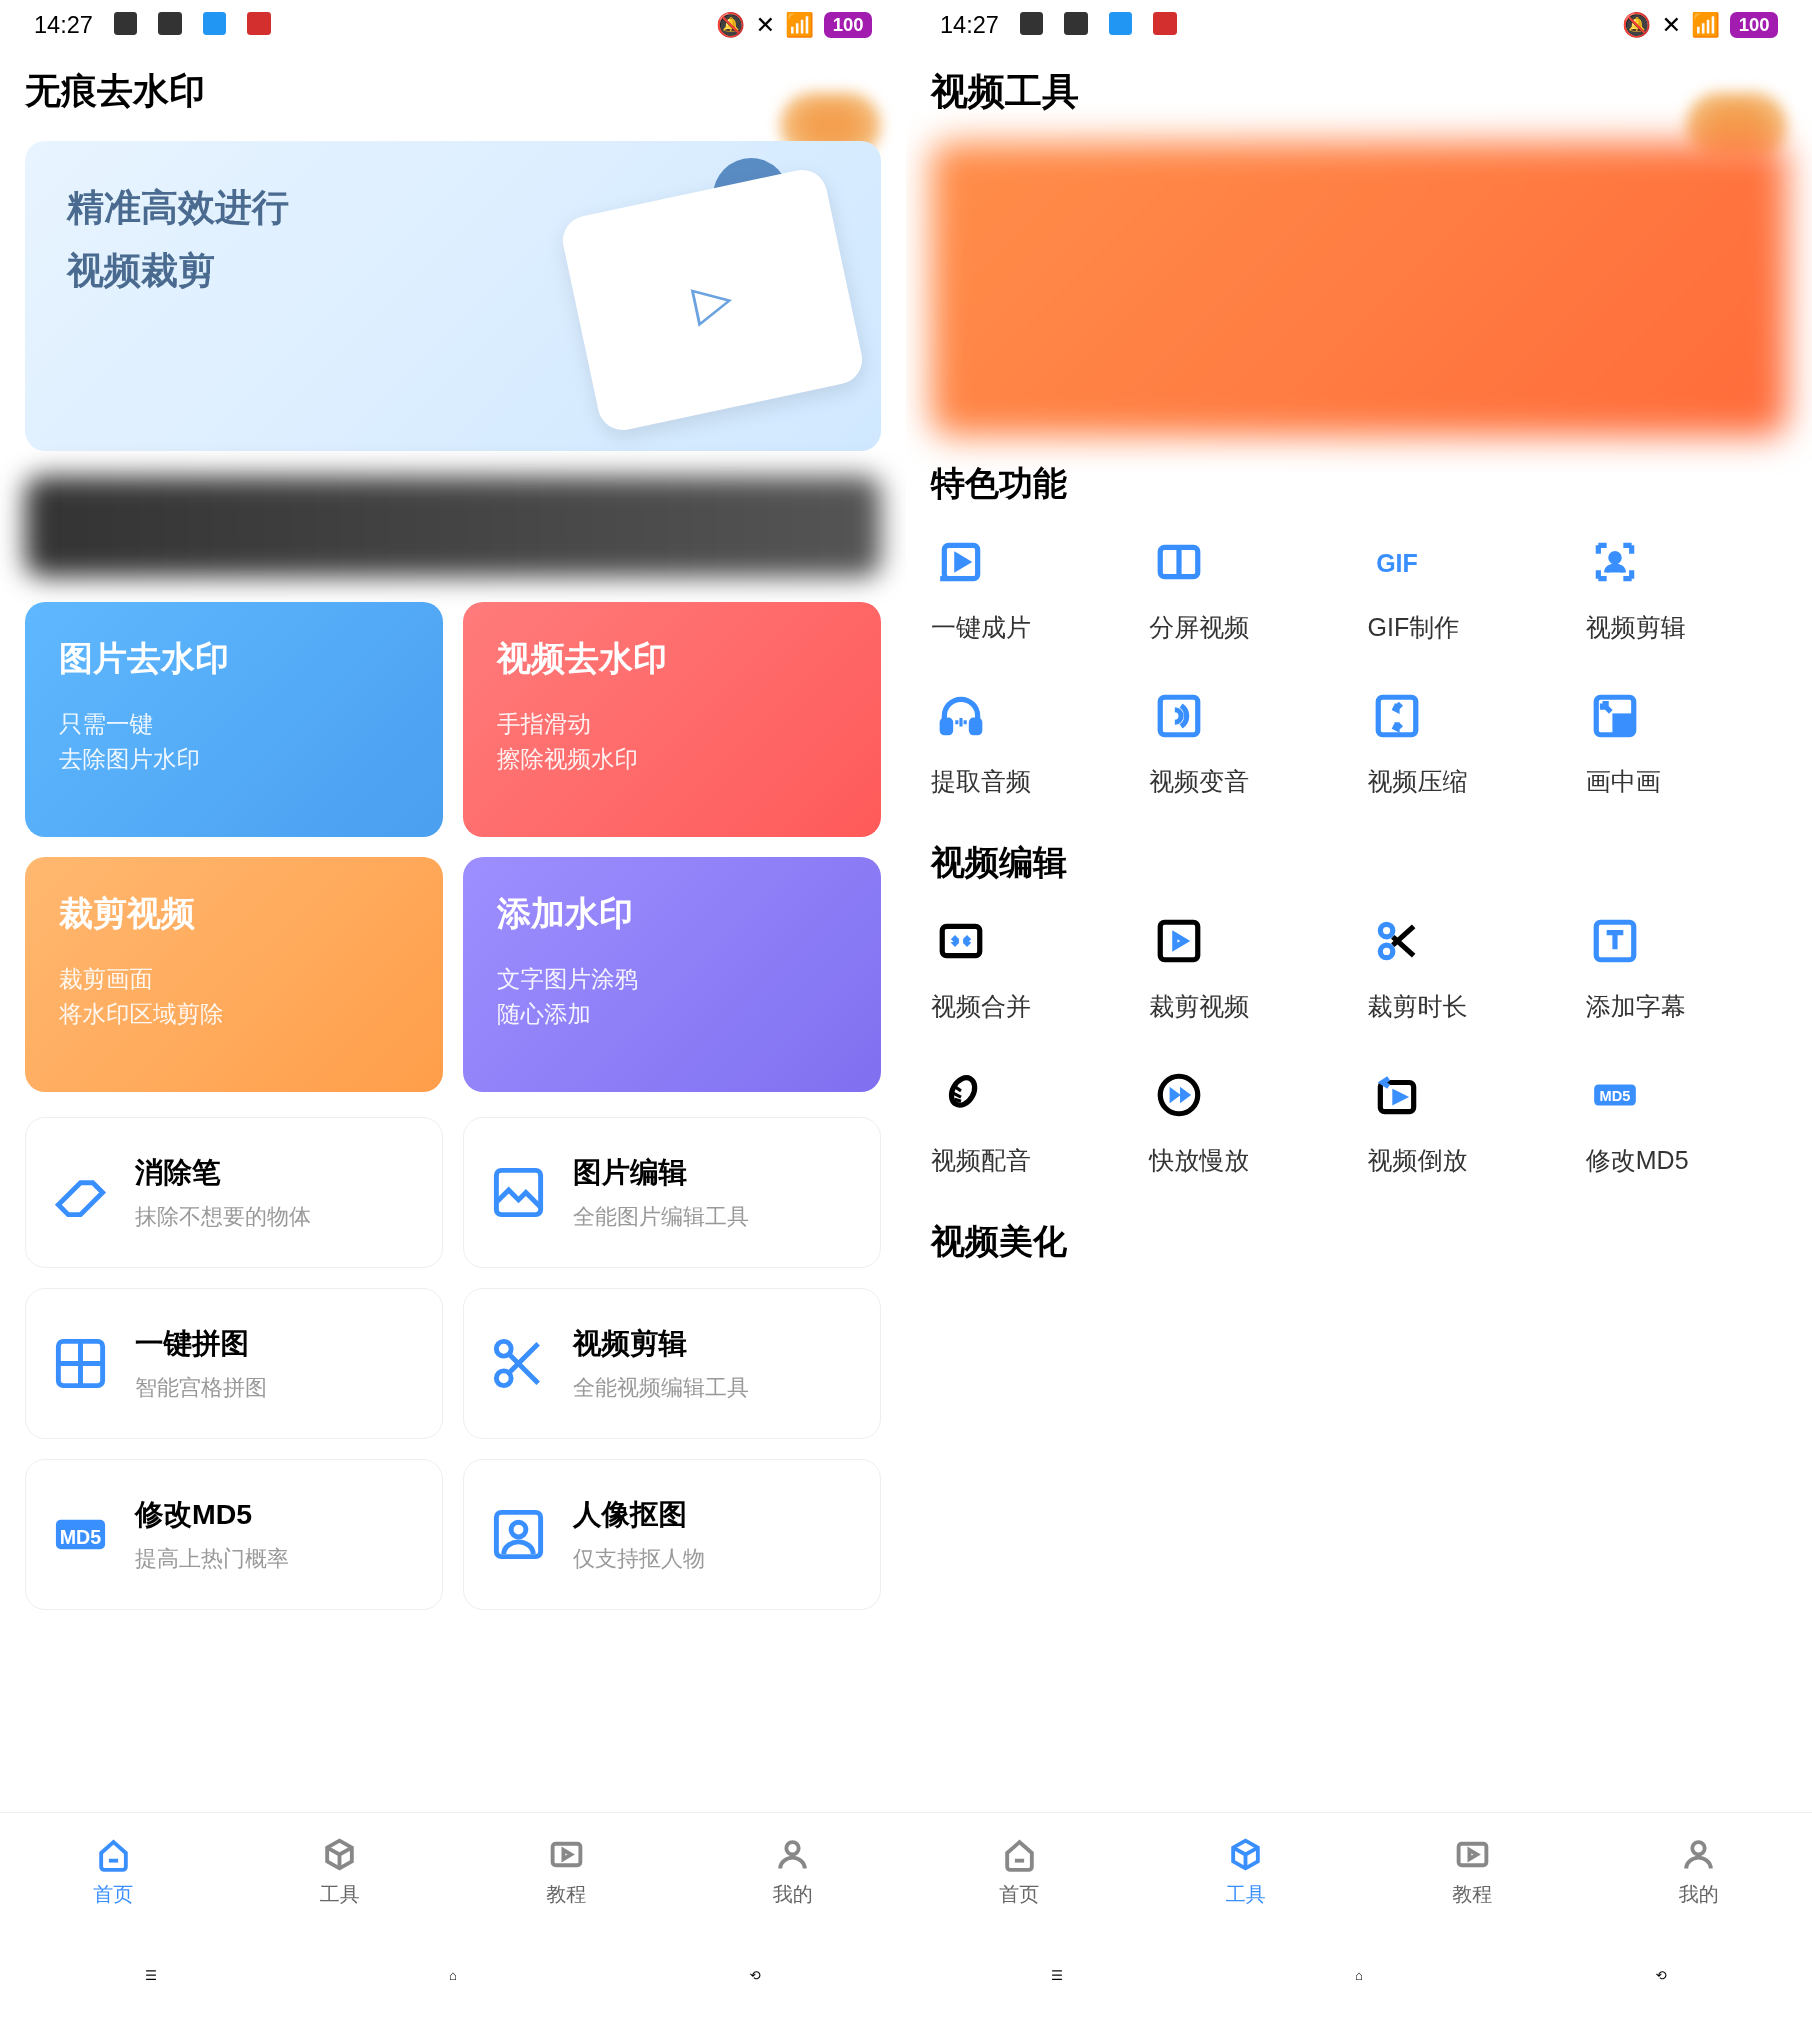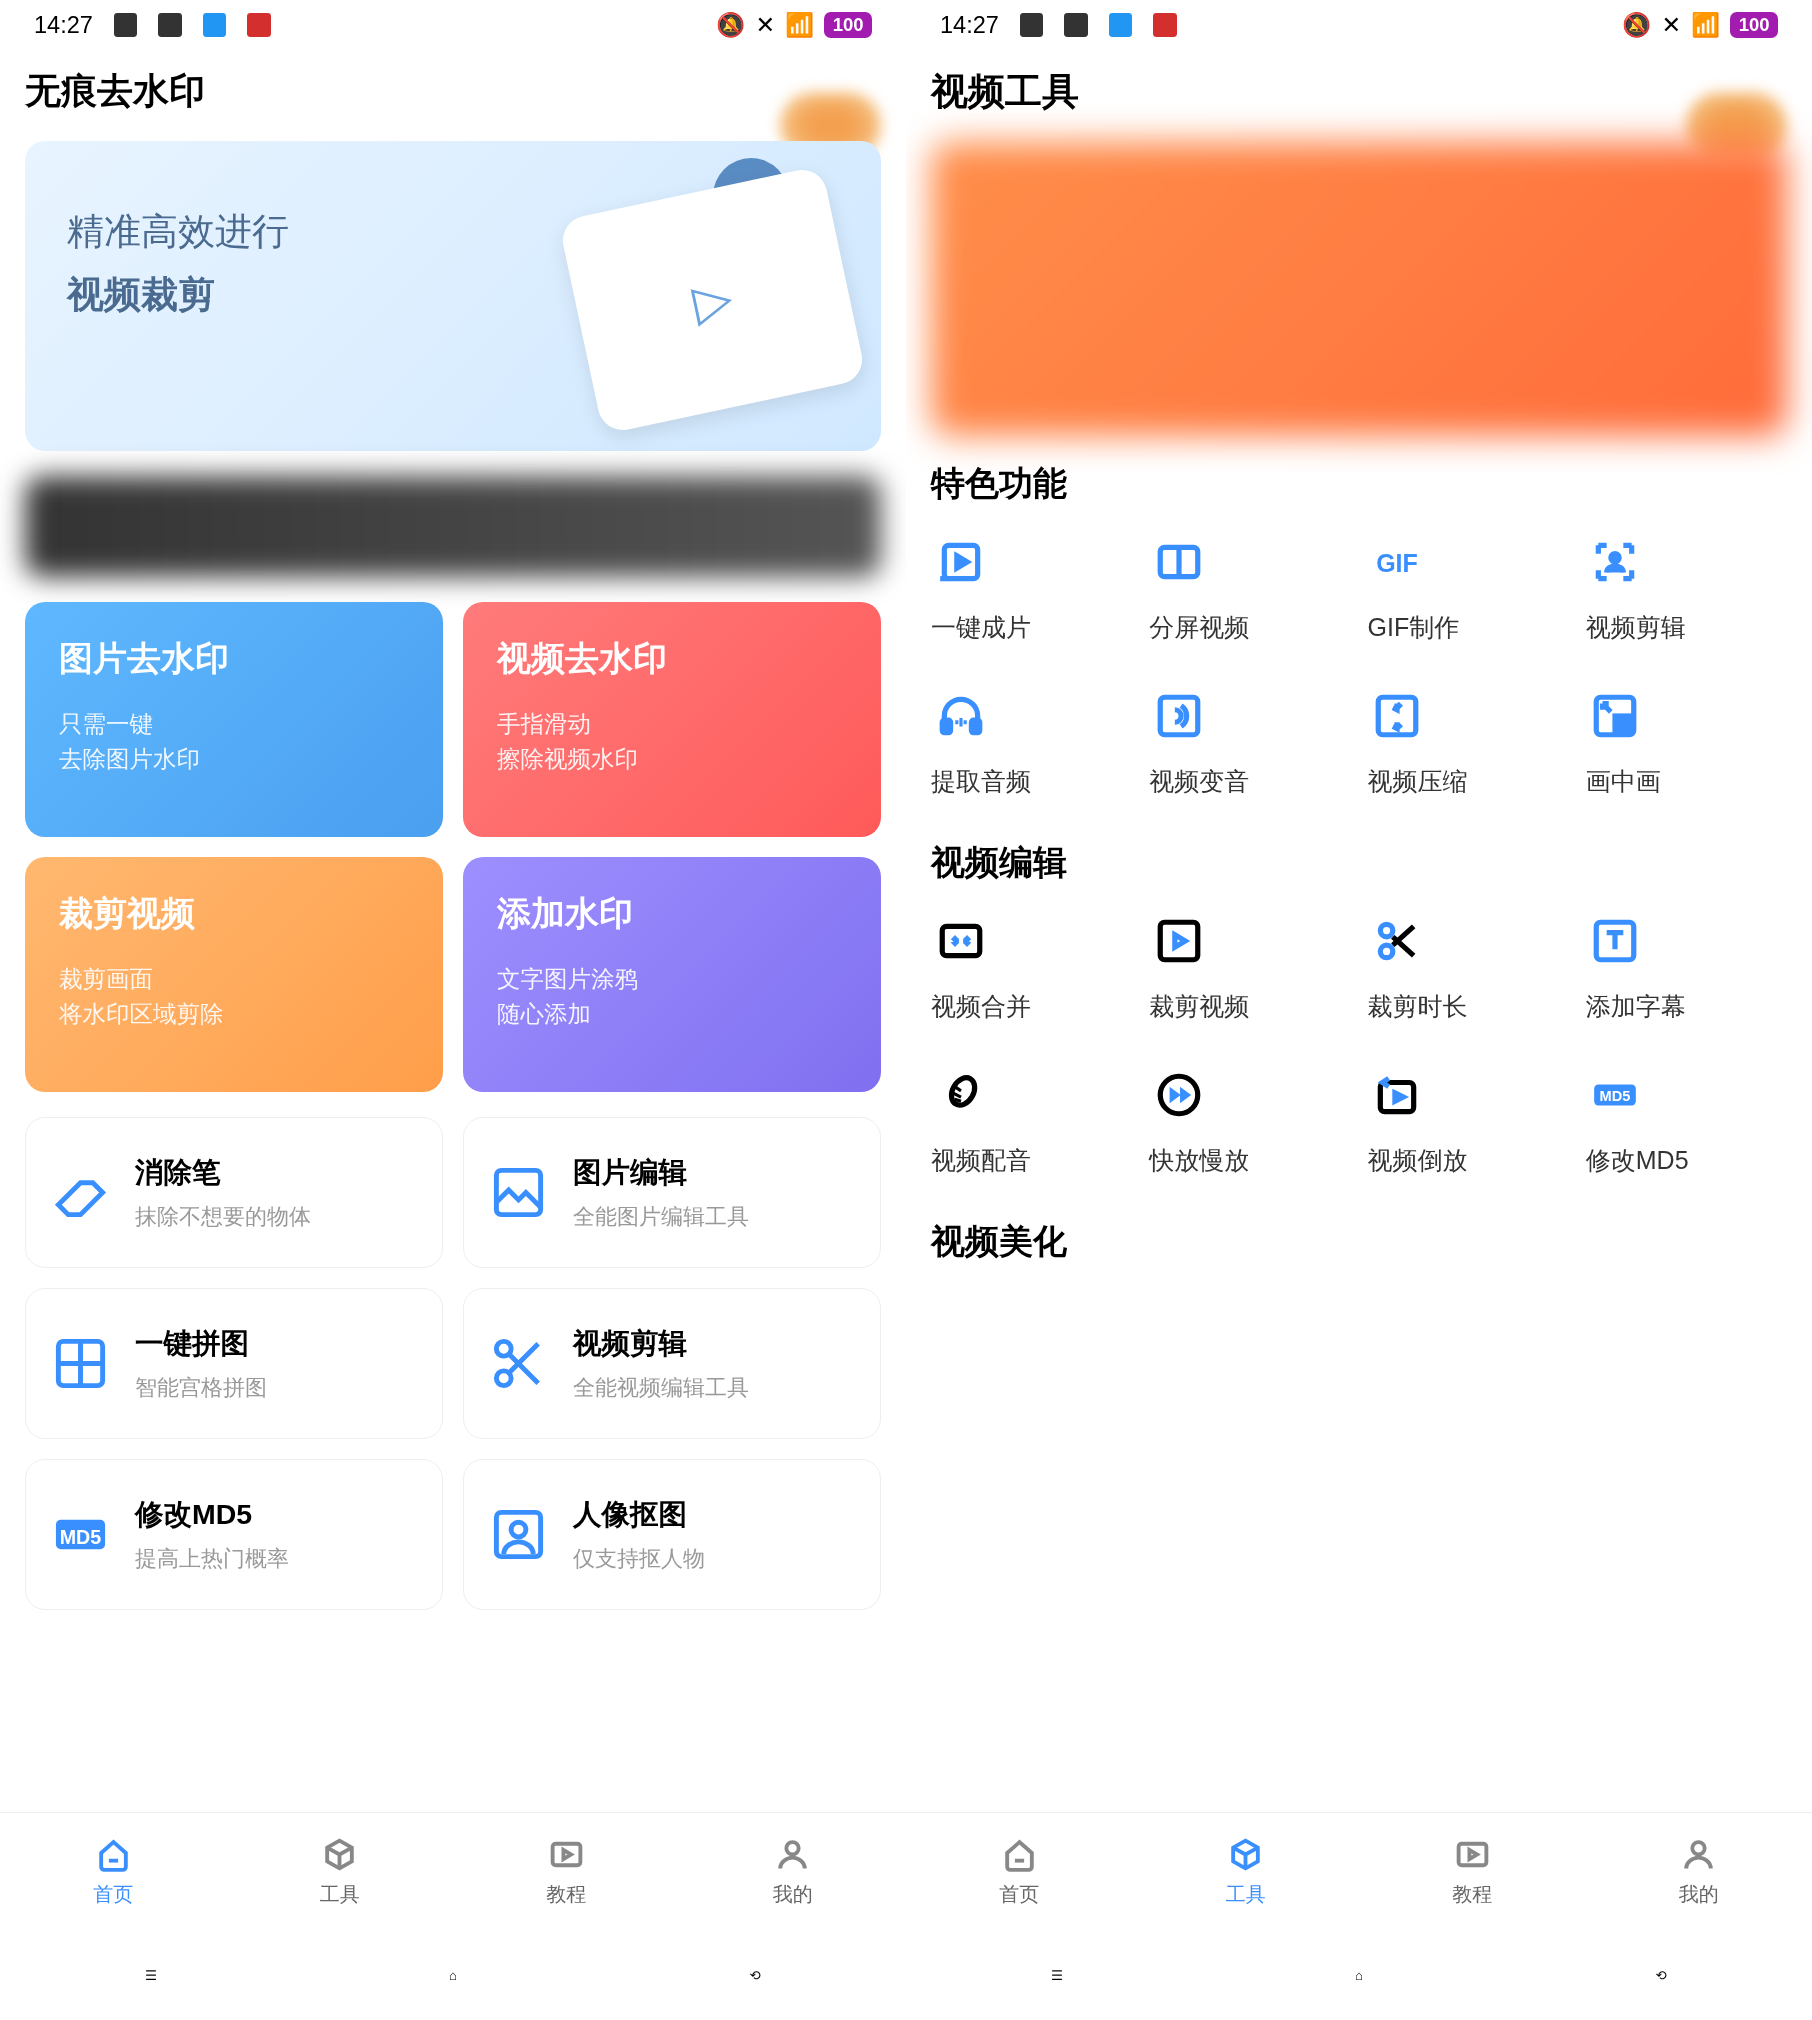--- a/index.html
+++ b/index.html
@@ -1,30 +1,30 @@
 <!DOCTYPE html>
 <html style="font-size:13.4px"><head>
 <meta charset="utf-8">
 <style>
 * { margin: 0; padding: 0; box-sizing: border-box; }
 body { font-family: -apple-system, sans-serif; background: #fff; display: flex; width: 1812px; height: 2021px; }
 .phone { width: 906px; height: 2021px; display: flex; flex-direction: column; background: #fff; position: relative; }
 .status-bar { height: 50px; display: flex; justify-content: space-between; align-items: center; padding: 0 34px; font-size: 23.5px; font-weight: 500; }
-.status-left { display: flex; align-items: center; gap: 21px; }
+.status-left { display: flex; align-items: flex-start; gap: 21px; }
 .status-right { display: flex; align-items: center; gap: 10px; }
 .status-icon { width: 23.5px; height: 23.5px; background: #333; border-radius: 3.4px; }
 .status-icon.red { background: #d32f2f; }
 .status-icon.blue { background: #2196f3; }
 .battery { background: #a21caf; color: #fff; padding: 1.7px 8.4px; border-radius: 6.7px; font-size: 18.5px; font-weight: 600; }
 .content { flex: 1; overflow: hidden; padding: 0 25px; }
 .page-title { font-size: 36px; font-weight: 700; margin: 17px 0 25px; }
 .page-title-center { font-size: 37px; font-weight: 600; text-align: left; margin: 17px 0 25px; }
 .avatar-blur { position: absolute; top: 92px; right: 25px; width: 101px; height: 67px; border-radius: 34px; background: radial-gradient(ellipse, #f4a050 30%, #f5c080 70%); filter: blur(6.7px); }
 .banner { height: 310px; border-radius: 20px; background: linear-gradient(135deg, #e8f4ff 0%, #d0e8ff 100%); padding: 42px; position: relative; overflow: hidden; margin-bottom: 25px; }
-.banner-text1 { font-size: 37px; font-weight: 400; color: #4a6b8f; margin-bottom: 13.4px; margin-top: 24px; }
+.banner-text1 { font-size: 37px; font-weight: 700; color: #4a6b8f; margin-bottom: 13.4px; }
 .banner-text2 { font-size: 37px; font-weight: 700; color: #4a6b8f; }
 .banner-phone { position: absolute; right: 34px; top: 50px; width: 269px; height: 218px; background: #fff; border-radius: 25px; transform: rotate(-12deg); box-shadow: 0 6.7px 20px rgba(0,0,0,0.1); display: flex; align-items: center; justify-content: center; }
 .banner-phone::after { content: '▷'; font-size: 50px; color: #6ba3e0; }
 .banner-dots { position: absolute; right: 92px; top: 17px; width: 76px; height: 76px; border-radius: 50%; background: #5a8cc4; }
 .ad-bar { height: 101px; border-radius: 17px; background: linear-gradient(90deg, #333 0%, #555 100%); filter: blur(13.4px); margin-bottom: 25px; }
 .banner-right { height: 294px; border-radius: 20px; background: linear-gradient(135deg, #ff8e4a 0%, #ff6b3a 100%); filter: blur(17px); margin-bottom: 25px; }
 .card-grid { display: grid; grid-template-columns: 1fr 1fr; gap: 20px; margin-bottom: 25px; }
 .card { height: 235px; border-radius: 20px; padding: 34px; position: relative; overflow: hidden; }
 .card-title { font-size: 34px; font-weight: 600; color: #fff; margin-bottom: 25px; }
 .card-sub { font-size: 23.5px; color: rgba(255,255,255,0.9); line-height: 1.5; }

